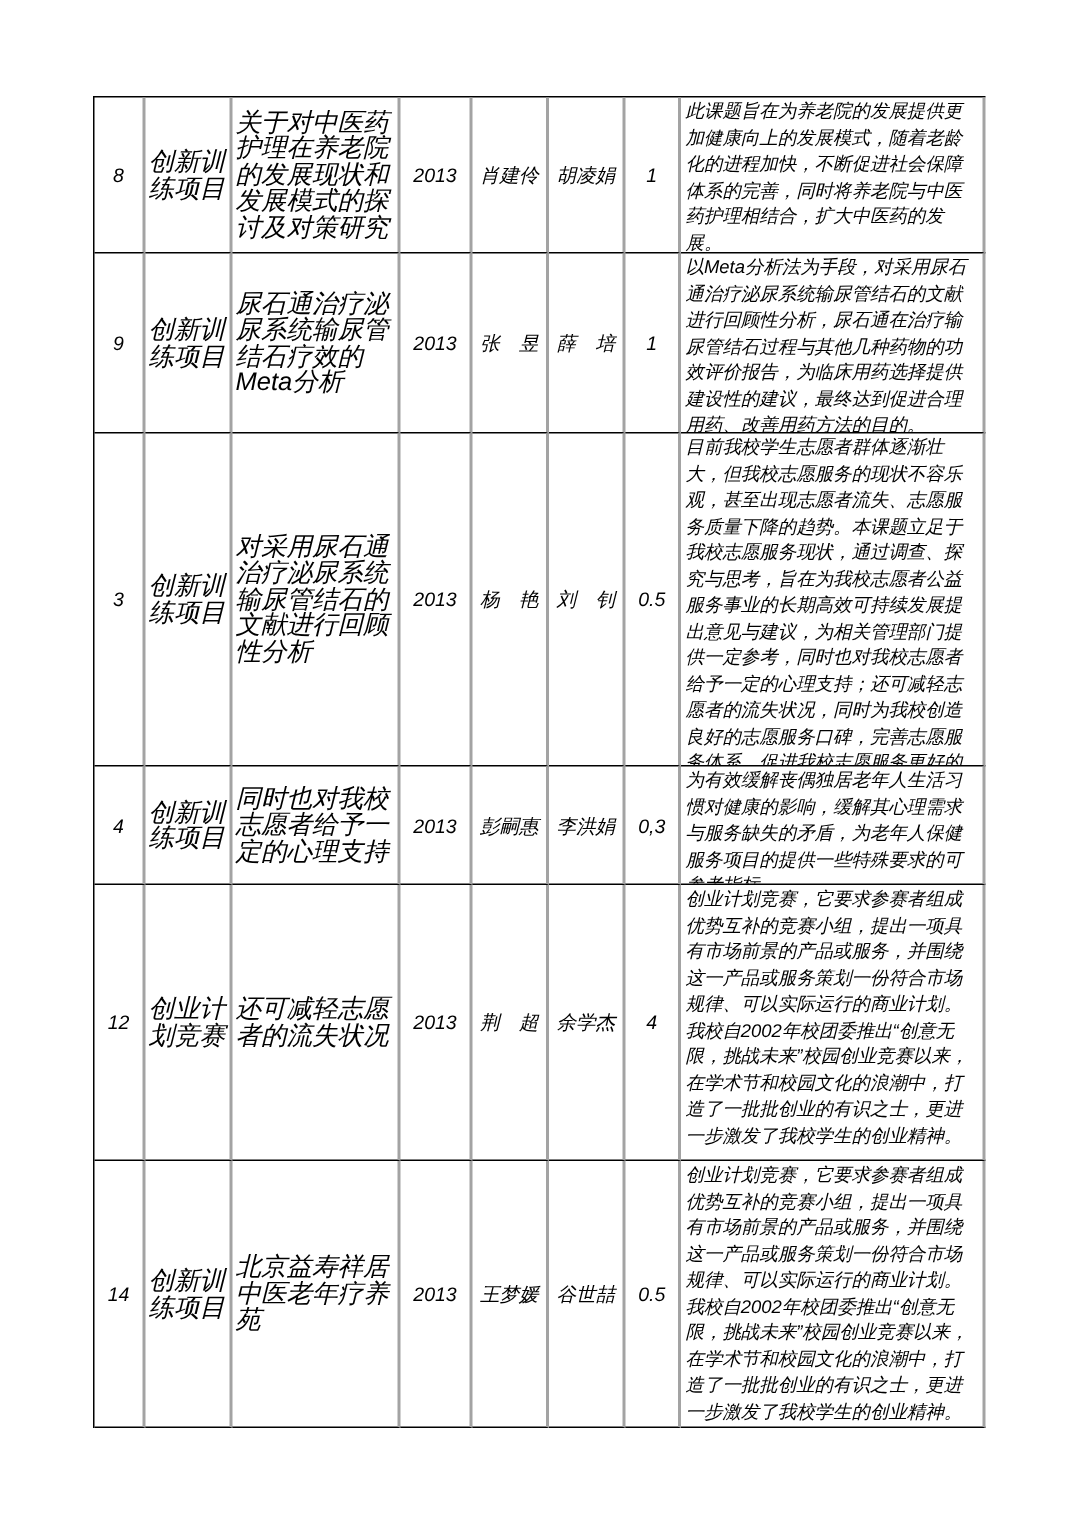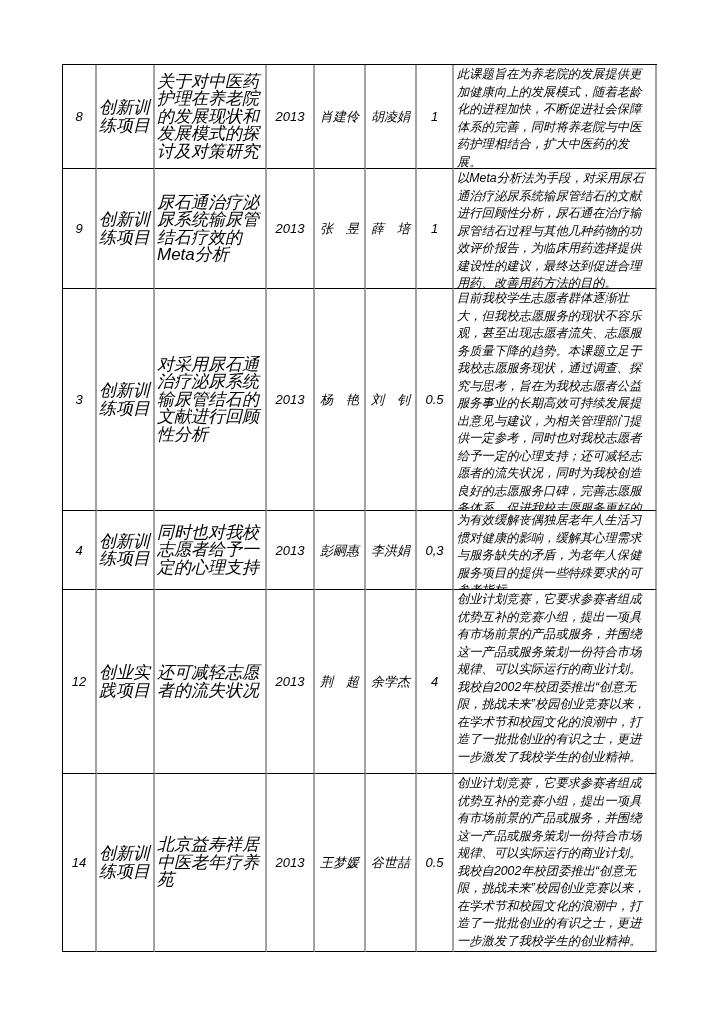--- a/index.html
+++ b/index.html
@@ -95,21 +95,21 @@
       <div class="cell c-title">同时也对我校志愿者给予一定的心理支持</div>
       <div class="cell c-center">2013</div>
       <div class="cell c-center">彭嗣惠</div>
       <div class="cell c-center">李洪娟</div>
       <div class="cell c-center">0,3</div>
       <div class="cell c-desc">为有效缓解丧偶独居老年人生活习惯对健康的影响，缓解其心理需求与服务缺失的矛盾，为老年人保健服务项目的提供一些特殊要求的可参考指标</div>
     </div>
 
     <div class="row">
       <div class="cell c-center">12</div>
-      <div class="cell c-title">创业实践项目</div>
+      <div class="cell c-title">创业计划竞赛</div>
       <div class="cell c-title">还可减轻志愿者的流失状况</div>
       <div class="cell c-center">2013</div>
       <div class="cell c-center">荆　超</div>
       <div class="cell c-center">余学杰</div>
       <div class="cell c-center">4</div>
       <div class="cell c-desc">创业计划竞赛，它要求参赛者组成优势互补的竞赛小组，提出一项具有市场前景的产品或服务，并围绕这一产品或服务策划一份符合市场规律、可以实际运行的商业计划。我校自2002年校团委推出“创意无限，挑战未来”校园创业竞赛以来，在学术节和校园文化的浪潮中，打造了一批批创业的有识之士，更进一步激发了我校学生的创业精神。</div>
     </div>
 
     <div class="row">
       <div class="cell c-center">14</div>

